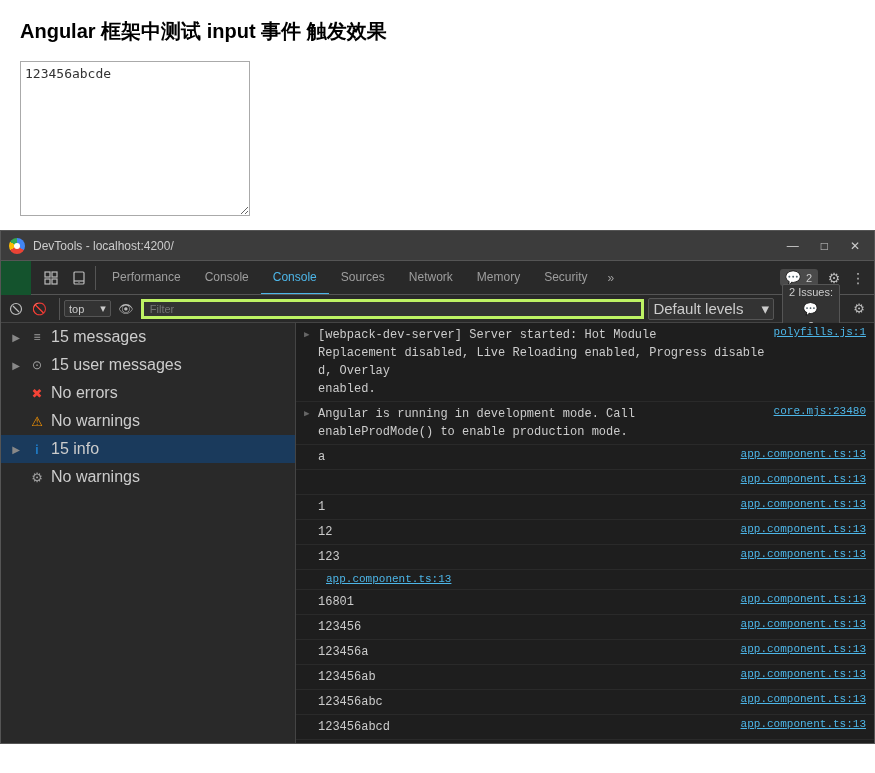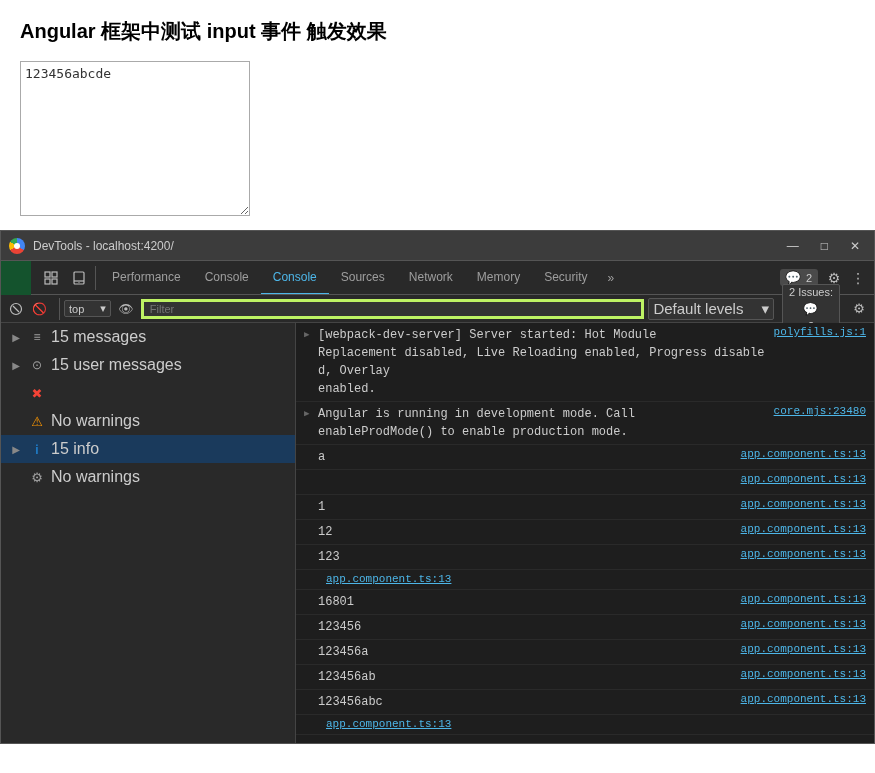--- a/index.html
+++ b/index.html
@@ -511,20 +511,21 @@
 
       <div class="sidebar-item">
         <div class="sidebar-expand">▶</div>
         <div class="sidebar-icon icon-user">⊙</div>
         <span class="sidebar-label">15 user messages</span>
       </div>
 
       <div class="sidebar-item">
         <div class="sidebar-expand" style="visibility:hidden;"></div>
         <div class="sidebar-icon icon-error">✖</div>
+        <span class="sidebar-label">No errors</span>
       </div>
 
       <div class="sidebar-item">
         <div class="sidebar-expand" style="visibility:hidden;"></div>
         <div class="sidebar-icon icon-warning">⚠</div>
         <span class="sidebar-label">No warnings</span>
       </div>
 
       <div class="sidebar-item active">
         <div class="sidebar-expand">▶</div>
@@ -620,18 +621,19 @@
       </div>
 
       <div class="console-entry console-entry-log">
         <div class="console-entry-expand"></div>
         <div class="console-entry-text">123456abc</div>
         <span class="console-entry-link">app.component.ts:13</span>
       </div>
 
       <div class="console-entry console-entry-log">
         <div class="console-entry-expand"></div>
+        <div class="console-entry-text">123456abcd</div>
         <span class="console-entry-link">app.component.ts:13</span>
       </div>
 
     </div>
   </div>
 </div>
 
 </body></html>

